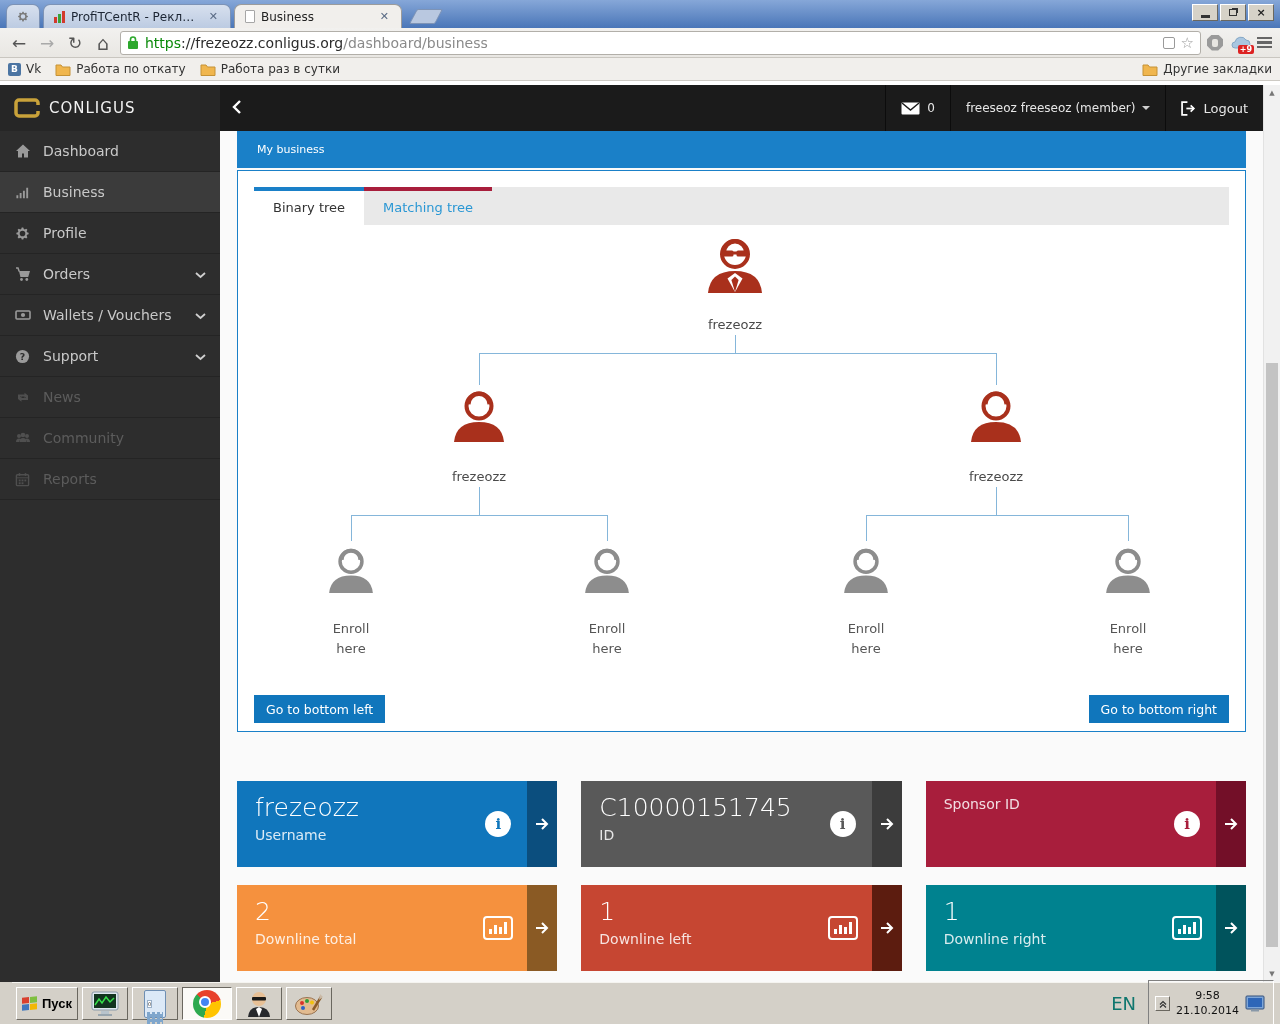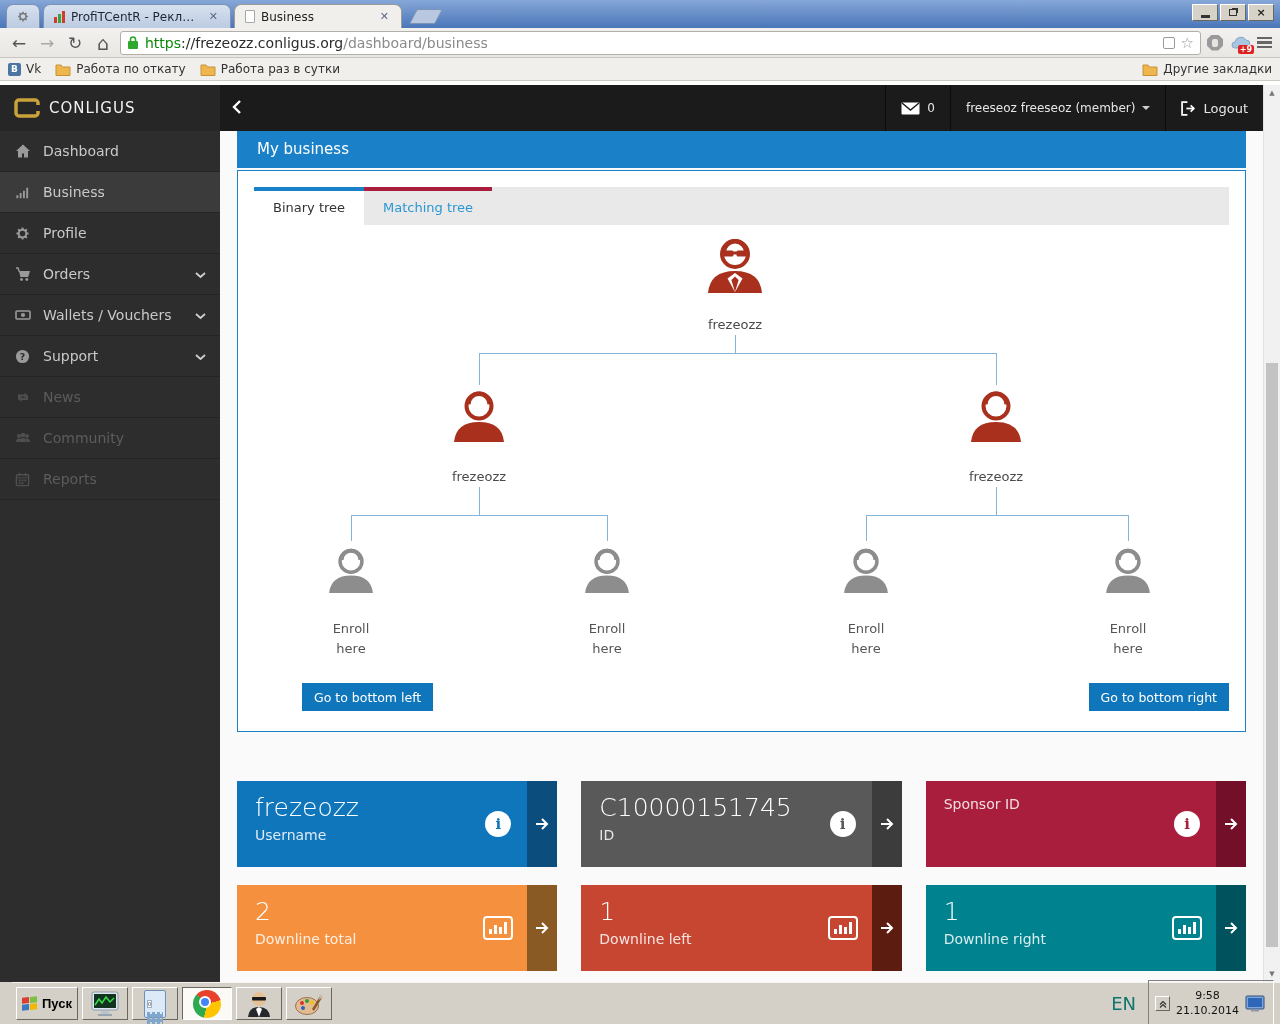--- a/index.html
+++ b/index.html
@@ -59,34 +59,34 @@
   .app-body{display:flex;height:851px;margin-right:17px;}
   .sidebar{width:220px;background:#2d2d2d;flex:none;}
   .nav-item{height:41px;display:flex;align-items:center;gap:12px;padding:0 14px;border-bottom:1px solid #242424;color:#c9c9c9;font-size:14px;}
   .nav-item.active{background:#3b3b3b;}
   .nav-item.disabled{color:#5c5c5c;}
   .nav-ico{width:17px;text-align:center;color:#9a9a9a;flex:none;display:flex;justify-content:center;}
   .disabled .nav-ico{color:#4f4f4f;}
   .nav-chev{margin-left:auto;color:#cfcfcf;}
 
   .content{flex:1;position:relative;background:#fafafa;overflow:hidden;}
-  .bluebar{margin:0 17px;height:37px;background:#1a80c8;color:#fff;font-size:15px;line-height:37px;padding-left:20px;}
+  .bluebar{margin:0 17px;height:37px;background:#1a80c8;color:#fff;font-size:11px;line-height:37px;padding-left:20px;}
   .panel{margin:2px 17px 0;height:562px;border:1px solid #1a80c8;background:#fff;position:relative;}
   .tabstrip{margin:16px 16px 0;height:38px;background:#e9e9e9;display:flex;}
   .ptab{padding:0 19px;font-size:13px;line-height:33px;border-top:4px solid transparent;}
   .ptab.on{background:#fff;border-top-color:#1a80c8;color:#333;}
   .ptab.off{border-top-color:#a81e3c;color:#2a97d4;}
   .tree{position:relative;height:454px;}
   .vline,.hline{position:absolute;background:#85b6da;}
   .vline{width:1px;}
   .hline{height:1px;}
   .node-ico{position:absolute;}
   .node-lbl{position:absolute;width:140px;text-align:center;font-size:13px;color:#4a4a4a;}
   .enroll{position:absolute;width:120px;text-align:center;font-size:13px;color:#555;line-height:20px;}
-  .gobtn{position:absolute;bottom:20px;height:28px;background:#1076bc;color:#fff;border:none;font-size:12.5px;padding:0 12px;font-family:inherit;margin-left:48px;}
+  .gobtn{position:absolute;bottom:8px;height:28px;background:#1076bc;color:#fff;border:none;font-size:12.5px;padding:0 12px;font-family:inherit;}
   .gobtn.bl{left:16px;} .gobtn.br{right:16px;}
 
   
   .cards{display:grid;grid-template-columns:repeat(3,1fr);gap:18px 24px;margin:49px 17px 0;}
   .card{height:86px;display:flex;color:#fff;}
   .card-main{flex:1;padding:11px 18px;position:relative;}
   .card-value{font-size:25px;font-weight:300;line-height:1.25;white-space:nowrap;}
   .card-label{font-size:14px;opacity:.85;margin-top:4px;}
   .card-strip{width:30px;display:flex;align-items:center;justify-content:center;flex:none;}
   .info{position:absolute;right:16px;top:50%;margin-top:-13px;width:26px;height:26px;border-radius:50%;background:#fff;

